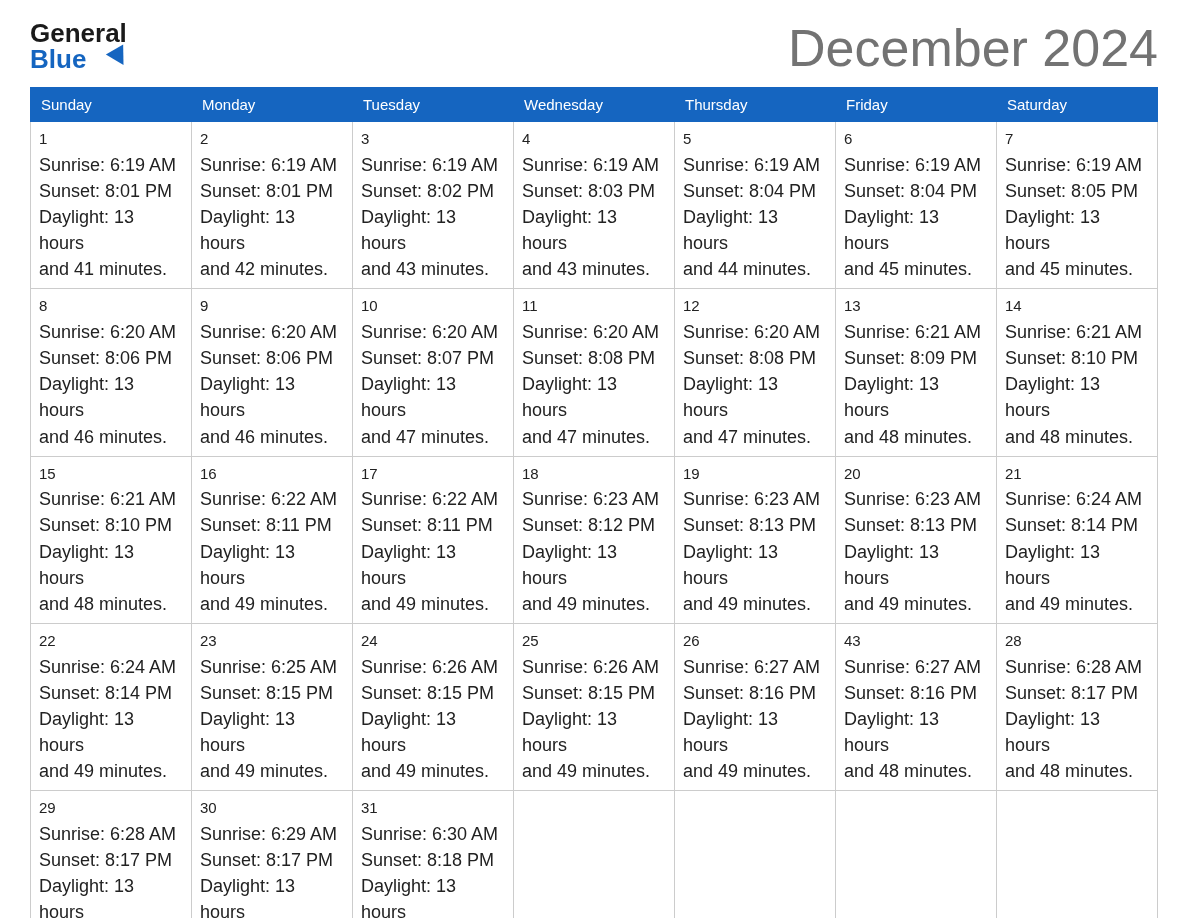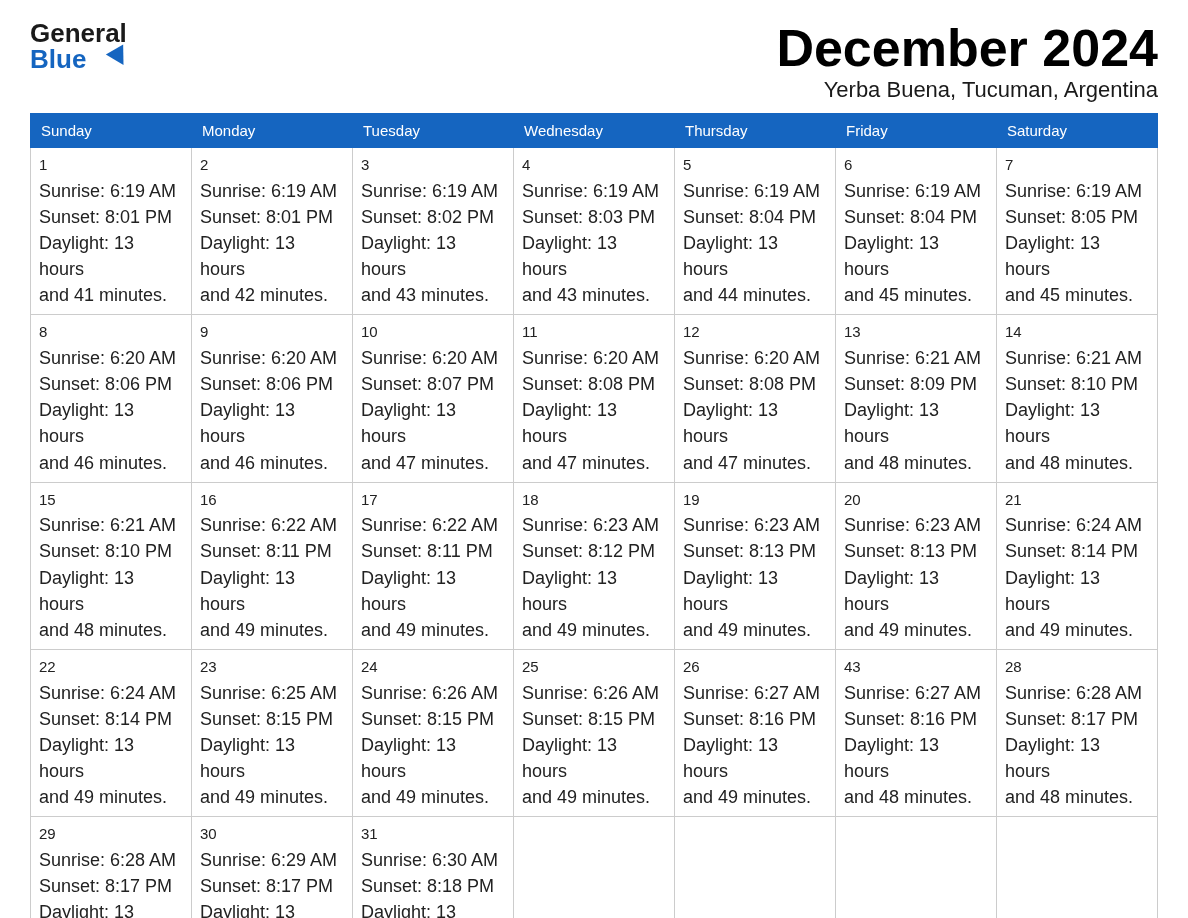--- a/index.html
+++ b/index.html
@@ -45,22 +45,22 @@
       border-top: 18px solid #1565c0;
       display: inline-block;
       margin-left: 4px;
       transform: rotate(-30deg) translateY(-2px);
     }
     .title-section {
       text-align: right;
     }
     .month-title {
       font-size: 52px;
-      font-weight: bold;
-      color: #000000;
+      font-weight: normal;
+      color: #737373;
       line-height: 1.1;
       text-align: right;
     }
     .location-title {
       font-size: 22px;
       color: #1a1a1a;
       font-weight: normal;
     }
     table {
       width: 100%;
@@ -115,21 +115,20 @@
 <div class="header">
   <div class="logo">
     <span class="logo-general">General</span>
     <span class="logo-blue">
       <span>Blue</span>
       <span class="logo-triangle"></span>
     </span>
   </div>
   <div class="title-section">
     <div class="month-title">December 2024</div>
-    <div class="location-title">Yerba Buena, Tucuman, Argentina</div>
   </div>
 </div>
 
 <table>
   <thead>
     <tr>
       <th>Sunday</th>
       <th>Monday</th>
       <th>Tuesday</th>
       <th>Wednesday</th>

